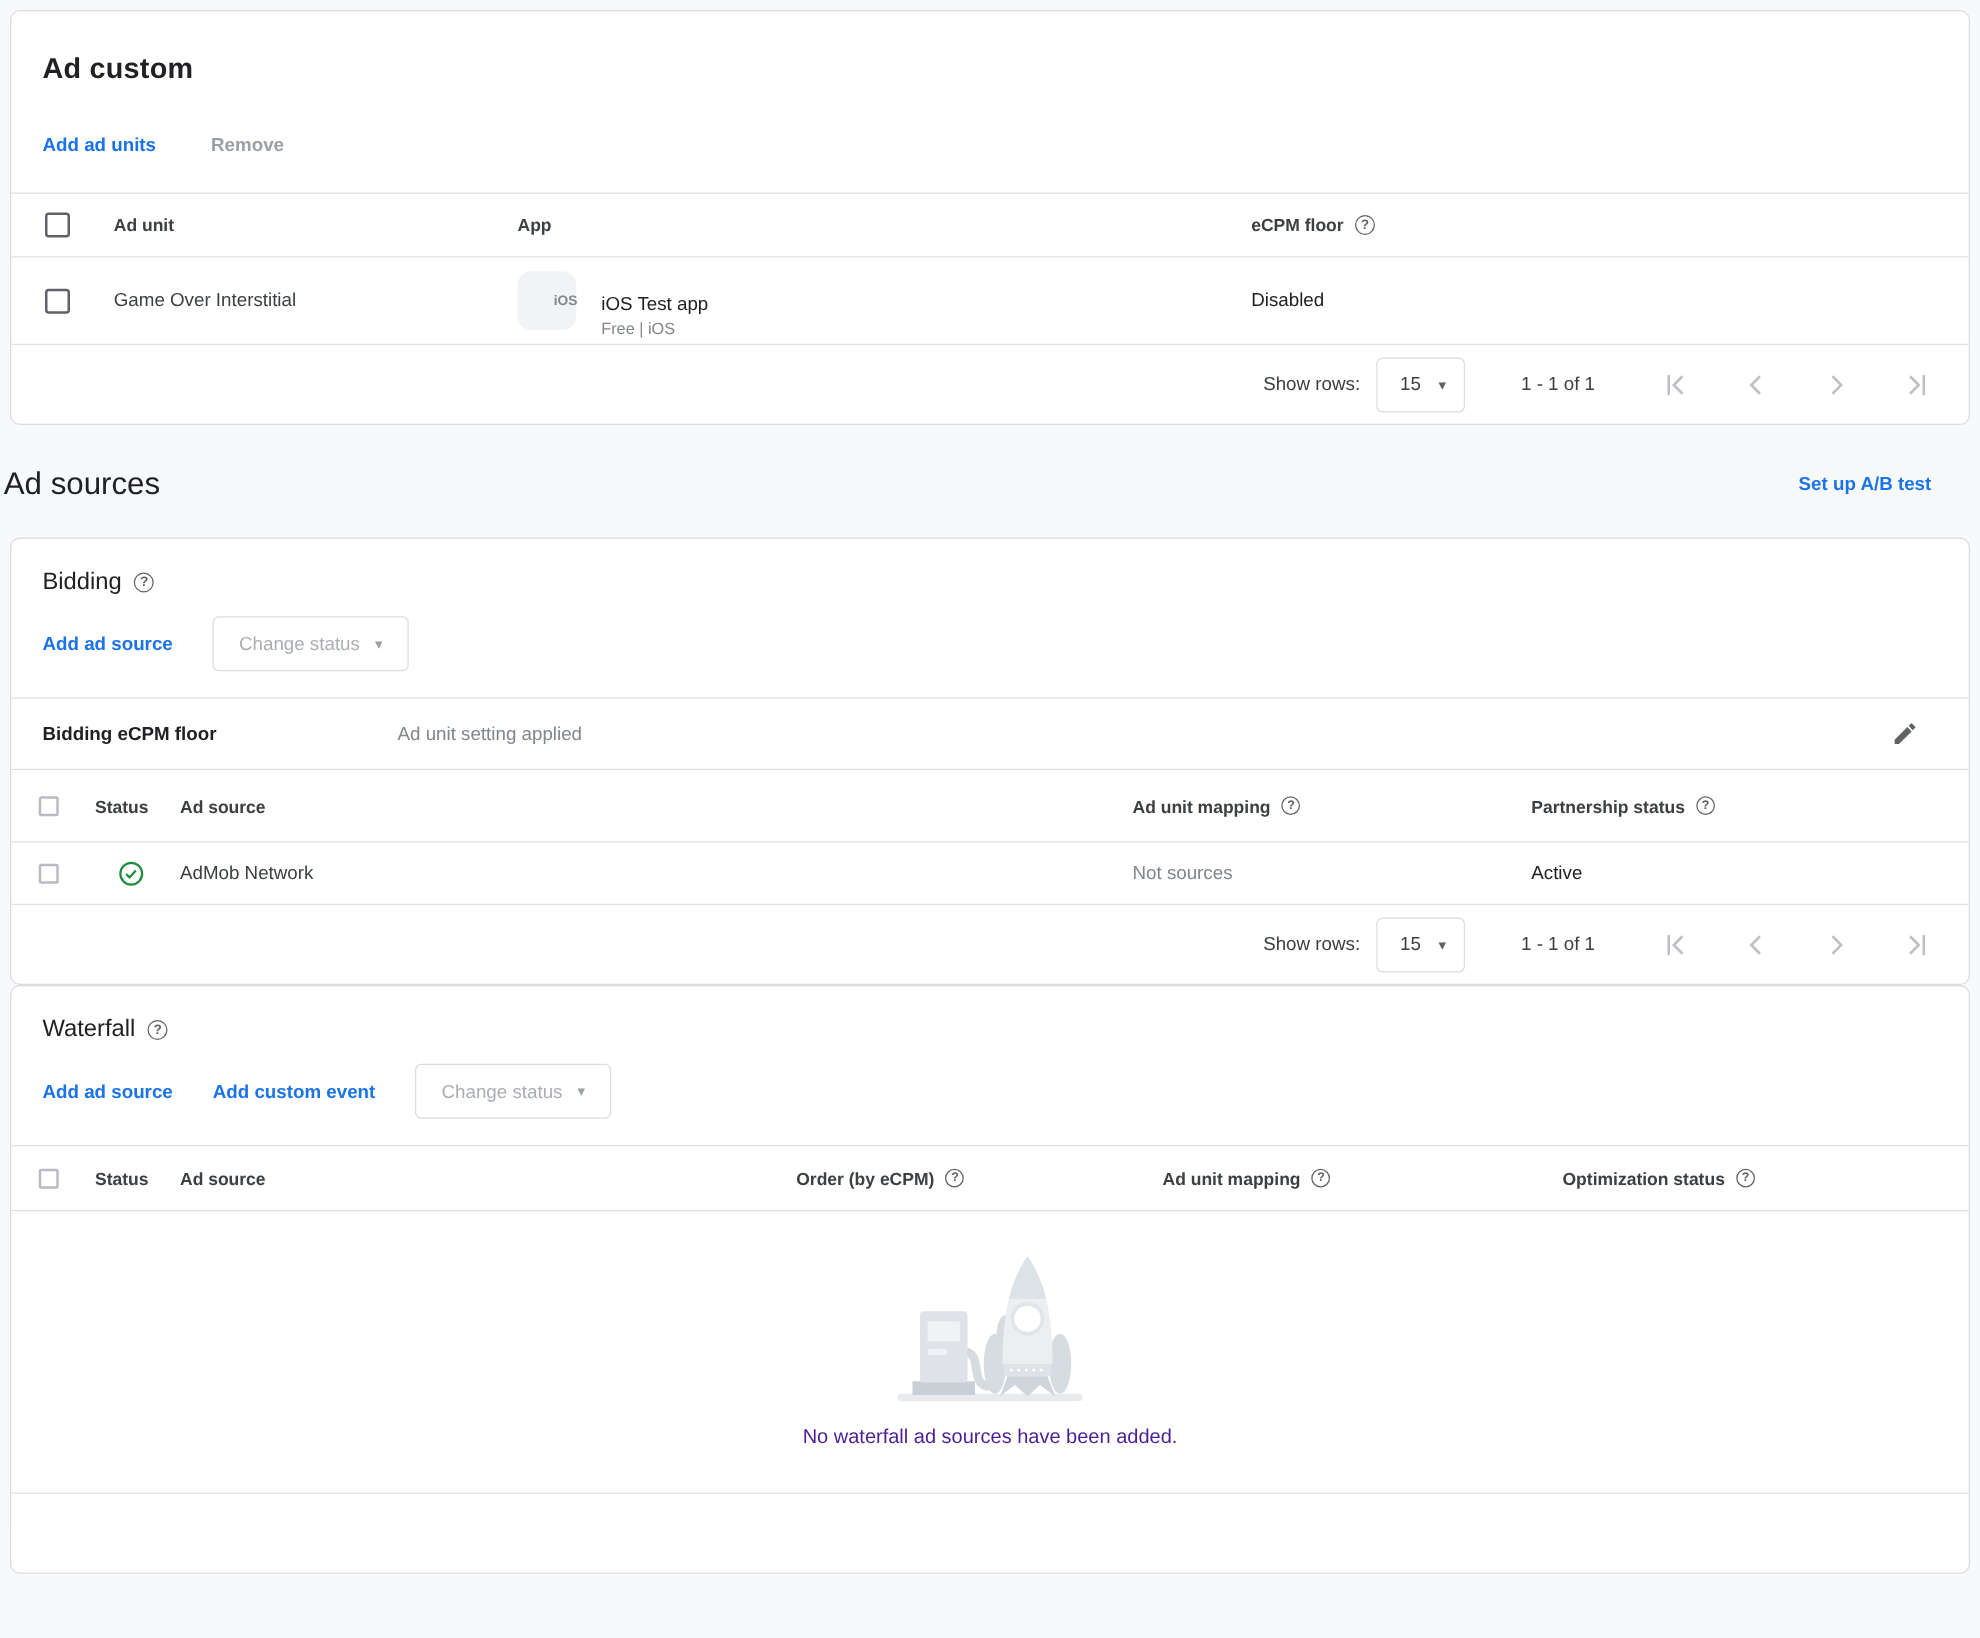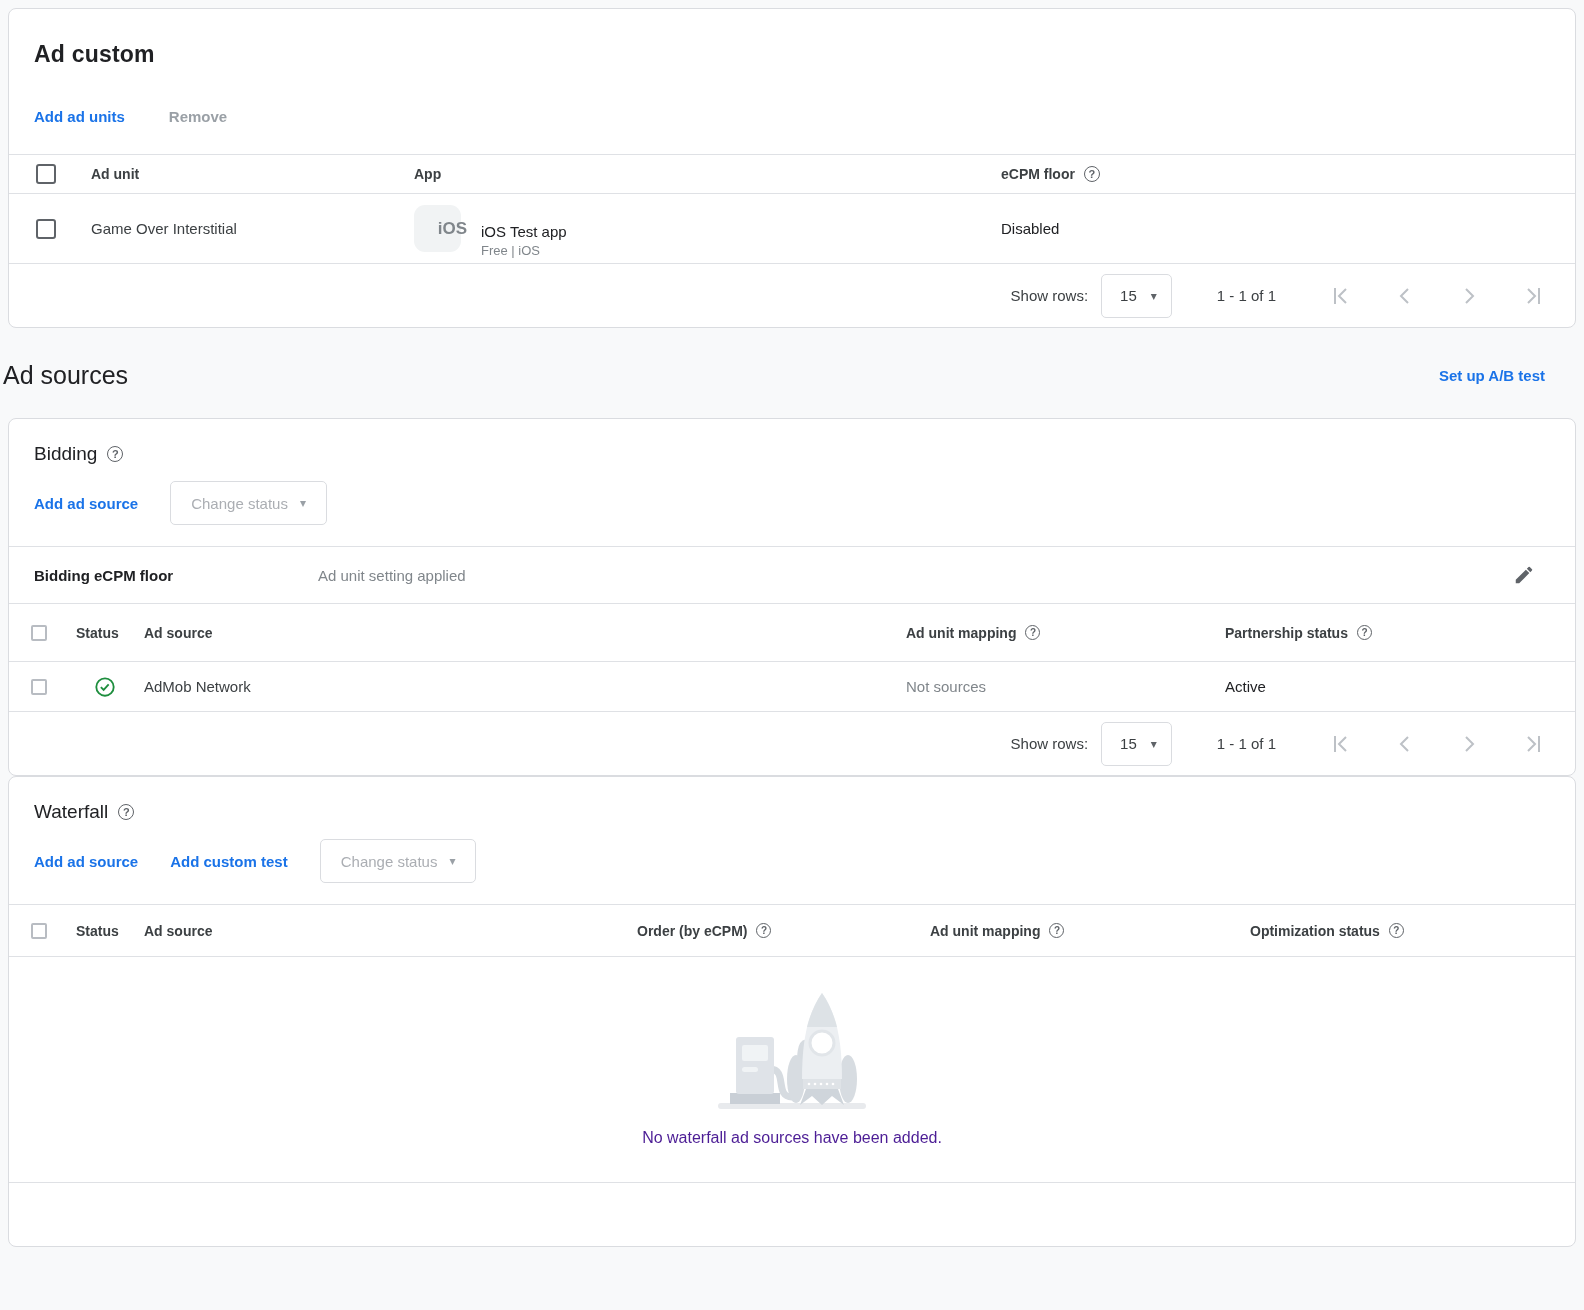--- a/index.html
+++ b/index.html
@@ -48,21 +48,21 @@
     width:16px; height:16px; border:1.5px solid #5f6368; border-radius:50%;
     font-size:11px; font-weight:700; color:#5f6368; flex:0 0 auto;
   }
   .help-sm { width:15px; height:15px; font-size:10px; border-width:1.4px; }
 
   
   .thead { border-top:1px solid #dfe1e5; border-bottom:1px solid #dfe1e5;
            font-size:14px; font-weight:700; color:#3c4043; }
   .trow  { font-size:15px; color:#3c4043; }
   .grid-units { display:grid; grid-template-columns:82px 323px 587px 1fr; align-items:center; }
-  .grid-units.thead { height:40px; }
+  .grid-units.thead { height:52px; }
   .grid-units.trow  { height:70px; border-bottom:1px solid #dfe1e5; }
   .grid-bid { display:grid; grid-template-columns:67px 68px 762px 319px 1fr; align-items:center; }
   .grid-bid.thead { height:59px; }
   .grid-bid.trow  { height:50px; border-bottom:1px solid #dfe1e5; }
   .grid-wf  { display:grid; grid-template-columns:67px 68px 493px 293px 320px 1fr; align-items:center; }
   .grid-wf.thead { height:52px; border-bottom:none; }
 
   .hcell { display:flex; align-items:center; gap:9px; }
 
   .checkbox { width:20px; height:20px; border:2px solid #5f6368; border-radius:3px;
@@ -71,21 +71,21 @@
                    margin-left:22px; background:#fff; cursor:pointer; }
 
   .muted { color:#80868b; }
   .dark  { color:#202124; }
 
   
   .app-cell { display:flex; align-items:center; gap:20px; }
   .app-icon {
     width:47px; height:47px; border-radius:11px; background:#f1f3f4;
     display:flex; align-items:center; justify-content:center;
-    font-size:17px; font-weight:700; color:#80868b;padding-left:30px;
+    font-size:11px; font-weight:700; color:#80868b;padding-left:30px;
   }
   .app-name { font-size:15px; color:#202124; line-height:1.45;margin-top:24px; }
   .app-meta { font-size:13px; color:#80868b; line-height:1.4; }
 
   
   .status-check { margin-left:18px; display:flex; }
 
   
   .pagination {
     height:63px; display:flex; align-items:center; justify-content:flex-end;
@@ -275,21 +275,21 @@
   </div>
 
   <div class="card" style="">
     <div class="card-head-src">
       <div class="card-title-md">
         <span>Waterfall</span>
         <span class="help">?</span>
       </div>
       <div class="src-actions">
         <a class="link">Add ad source</a>
-        <a class="link">Add custom test</a>
+        <a class="link">Add custom event</a>
         <span class="btn-outline">
           <span>Change status</span>
           <span class="caret">▾</span>
         </span>
       </div>
     </div>
 
     <div class="grid-wf thead" style="border-bottom:none;">
       <span class="checkbox-lite"></span>
       <span>Status</span>

